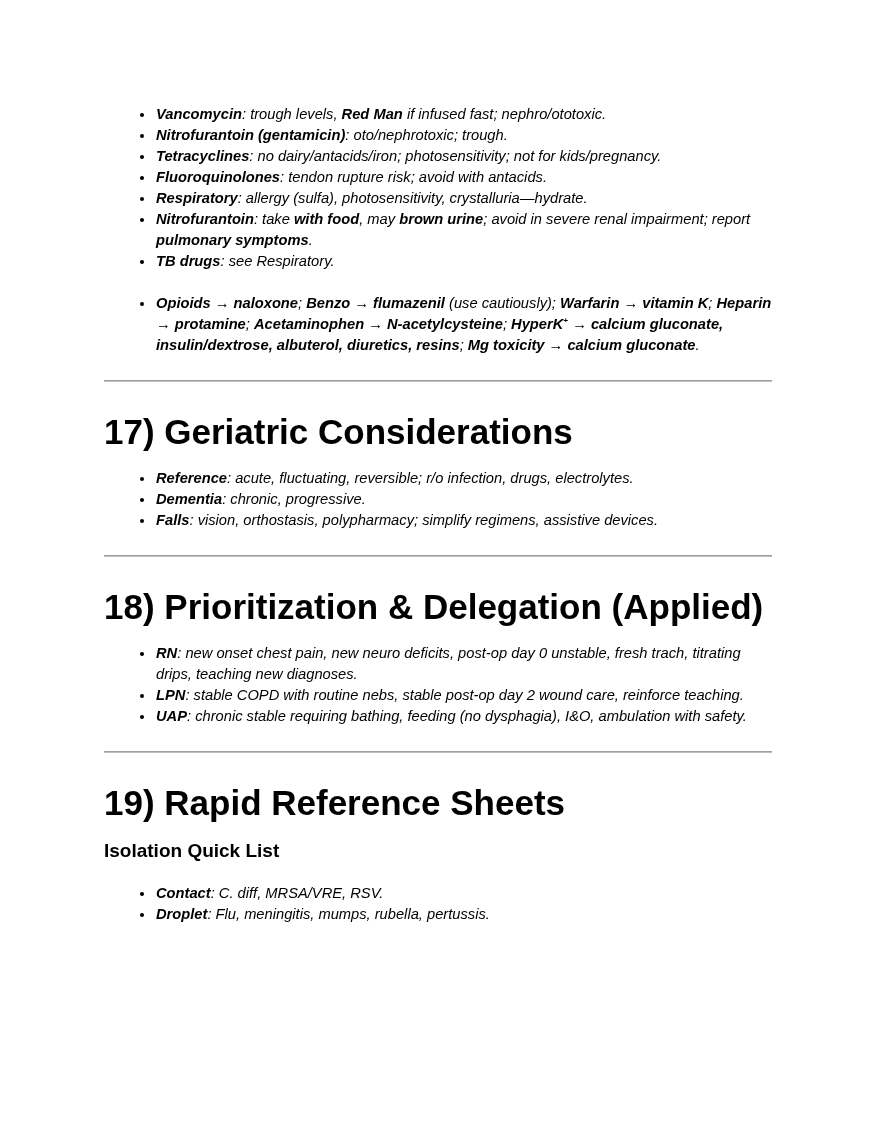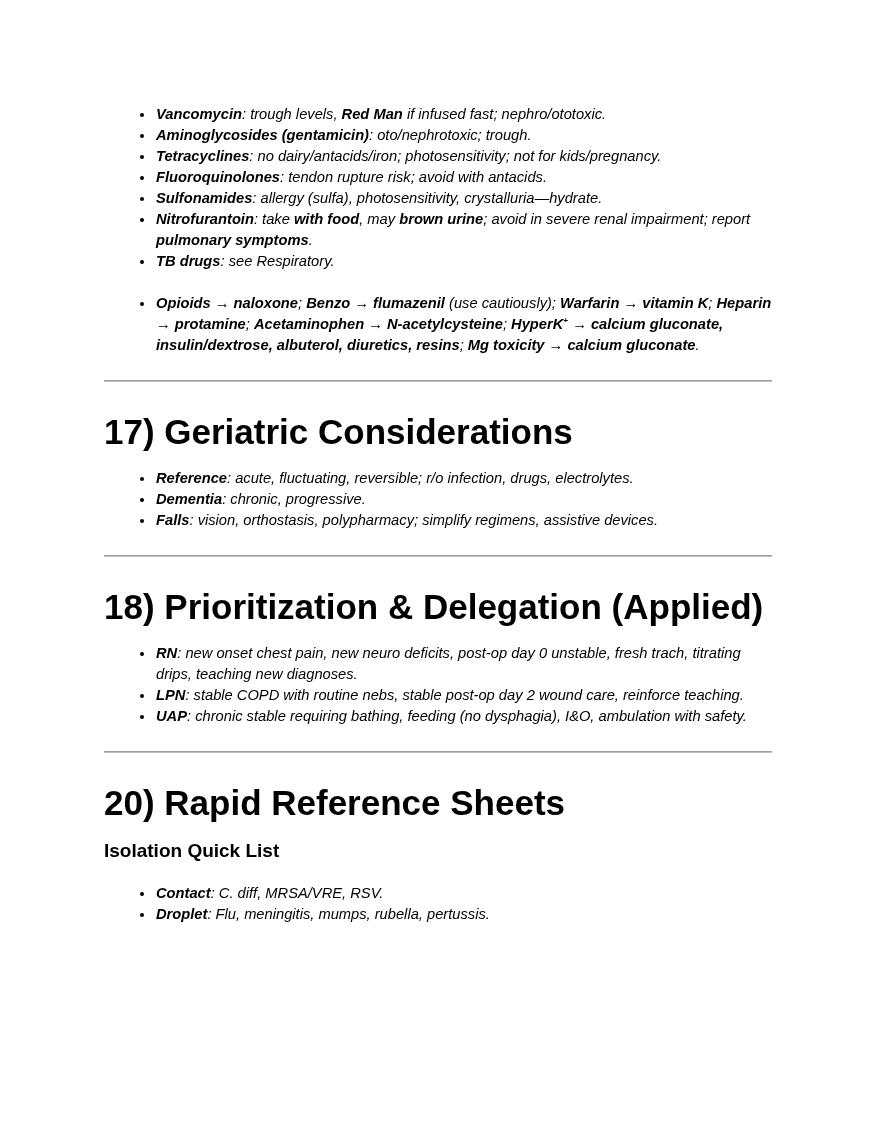--- a/index.html
+++ b/index.html
@@ -61,24 +61,24 @@
     font-size: 0.55em;
     line-height: 0;
   }
 </style>
 </head>
 <body>
 
 <main class="page" id="doc" style="background: rgb(255, 255, 255); color: rgb(0, 0, 0);">
     <ul class="bullet-list">
       <li><span class="b">Vancomycin</span><span class="">: trough levels, </span><span class="b">Red Man</span><span class=""> if infused fast; nephro/ototoxic.</span></li>
-      <li><span class="b">Aminoglycosides (gentamicin)</span><span class="">: oto/nephrotoxic; trough.</span></li>
+      <li><span class="b">Nitrofurantoin (gentamicin)</span><span class="">: oto/nephrotoxic; trough.</span></li>
       <li><span class="b">Tetracyclines</span><span class="">: no dairy/antacids/iron; photosensitivity; not for kids/pregnancy.</span></li>
       <li><span class="b">Fluoroquinolones</span><span class="">: tendon rupture risk; avoid with antacids.</span></li>
-      <li><span class="b">Sulfonamides</span><span class="">: allergy (sulfa), photosensitivity, crystalluria—hydrate.</span></li>
+      <li><span class="b">Respiratory</span><span class="">: allergy (sulfa), photosensitivity, crystalluria—hydrate.</span></li>
       <li><span class="b">Nitrofurantoin</span><span class="">: take </span><span class="b">with food</span><span class="">, may </span><span class="b">brown urine</span><span class="">; avoid in severe renal impairment; report </span><span class="b">pulmonary symptoms</span><span class="">.</span></li>
       <li><span class="b">TB drugs</span><span class="">: see Respiratory.</span></li>
     </ul>
     <ul class="bullet-list">
       <li><span class="b">Opioids</span><span class=""> → </span><span class="b">naloxone</span><span class="">; </span><span class="b">Benzo</span><span class=""> → </span><span class="b">flumazenil</span><span class=""> (use cautiously); </span><span class="b">Warfarin</span><span class=""> → </span><span class="b">vitamin K</span><span class="">; </span><span class="b">Heparin</span><span class=""> → </span><span class="b">protamine</span><span class="">; </span><span class="b">Acetaminophen</span><span class=""> → </span><span class="b">N-acetylcysteine</span><span class="">; </span><span class="b">HyperK</span><span class="b sup">+</span><span class=""> → </span><span class="b">calcium gluconate, insulin/dextrose, albuterol, diuretics, resins</span><span class="">; </span><span class="b">Mg toxicity</span><span class=""> → </span><span class="b">calcium gluconate</span><span class="">.</span></li>
     </ul>
     <hr class="divider">
     <h1 class="heading-1">17) Geriatric Considerations</h1>
     <ul class="bullet-list">
       <li><span class="b">Reference</span><span class="">: acute, fluctuating, reversible; r/o infection, drugs, electrolytes.</span></li>
@@ -86,19 +86,19 @@
       <li><span class="b">Falls</span><span class="">: vision, orthostasis, polypharmacy; simplify regimens, assistive devices.</span></li>
     </ul>
     <hr class="divider">
     <h1 class="heading-1">18) Prioritization &amp; Delegation (Applied)</h1>
     <ul class="bullet-list">
       <li><span class="b">RN</span><span class="">: new onset chest pain, new neuro deficits, post-op day 0 unstable, fresh trach, titrating drips, teaching new diagnoses.</span></li>
       <li><span class="b">LPN</span><span class="">: stable COPD with routine nebs, stable post-op day 2 wound care, reinforce teaching.</span></li>
       <li><span class="b">UAP</span><span class="">: chronic stable requiring bathing, feeding (no dysphagia), I&amp;O, ambulation with safety.</span></li>
     </ul>
     <hr class="divider">
-    <h1 class="heading-1">20) Rapid Reference Sheets</h1>
+    <h1 class="heading-1">19) Rapid Reference Sheets</h1>
     <h2 class="heading-3">Isolation Quick List</h2>
     <ul class="bullet-list">
       <li><span class="b">Contact</span><span class="">: C. diff, MRSA/VRE, RSV.</span></li>
       <li><span class="b">Droplet</span><span class="">: Flu, meningitis, mumps, rubella, pertussis.</span></li>
     </ul>
   </main>
 
 </body></html>

